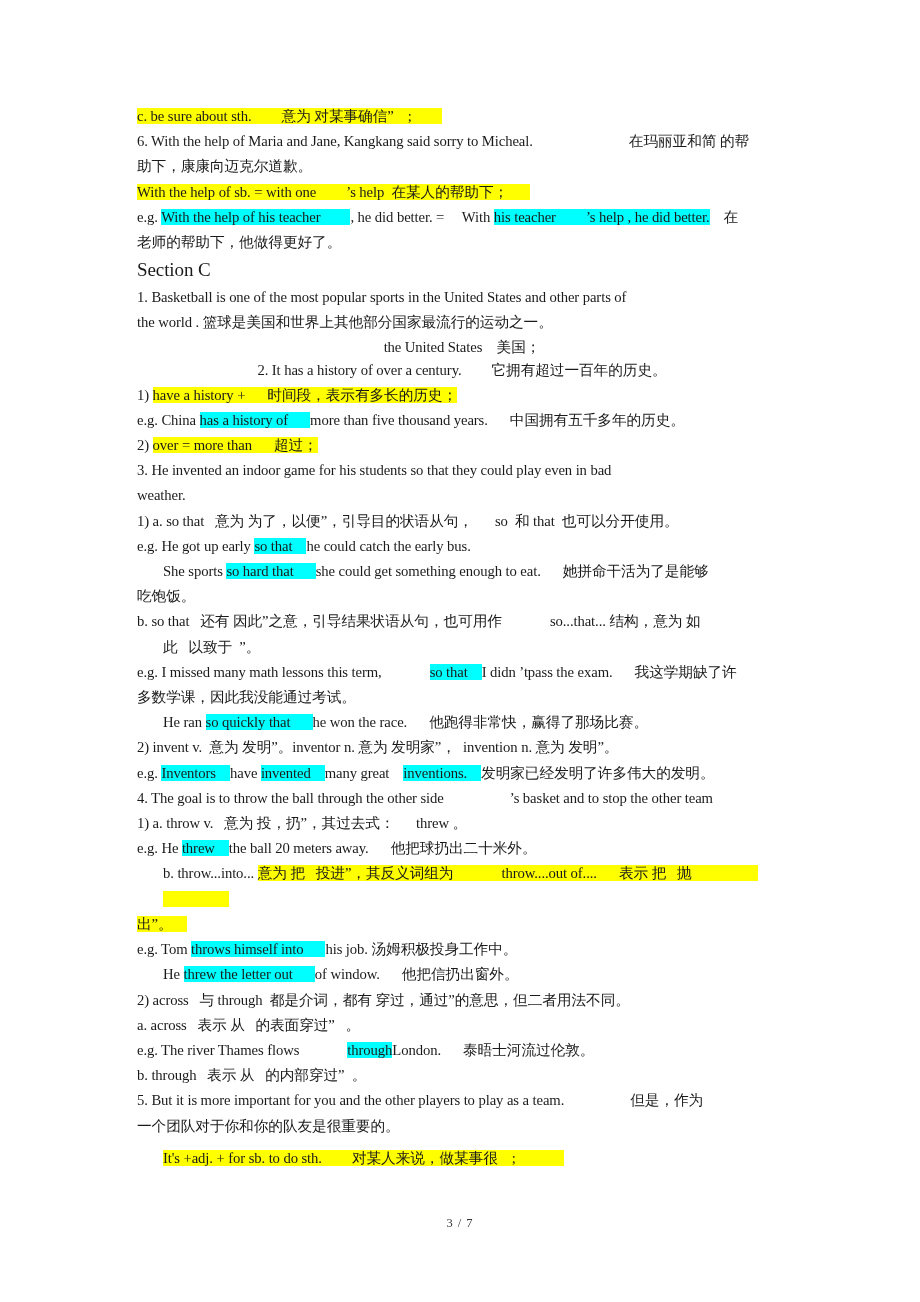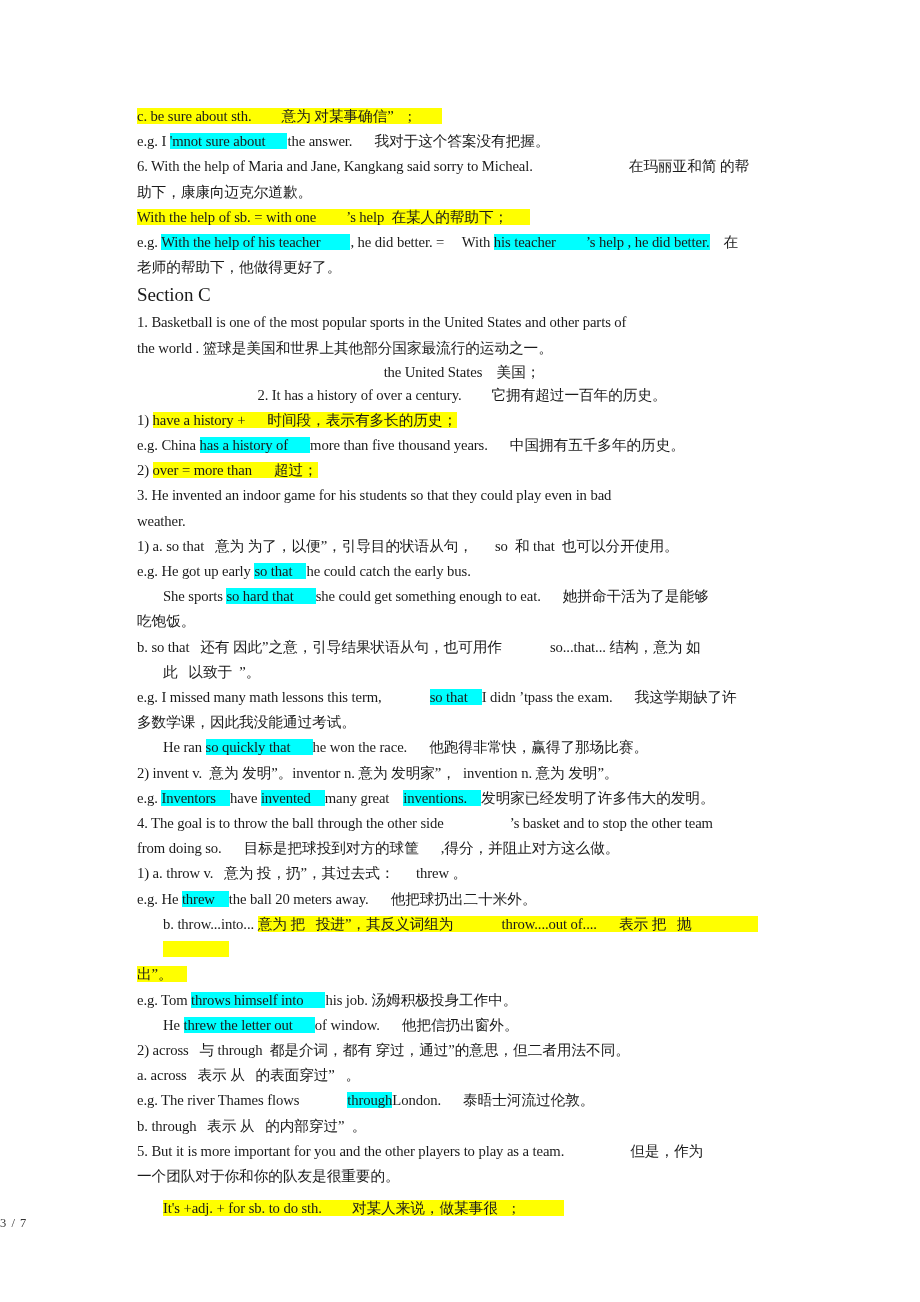--- a/index.html
+++ b/index.html
@@ -50,20 +50,21 @@
   }
   .section-head {
     font-size: 19px;
     line-height: 30px;
   }
   .footer {
     position: absolute;
     left: 0;
     top: 1216px;
     width: 920px;
+    text-align: center;
     font-size: 12.5px;
     color: #333;
     font-family: "Liberation Serif", "DejaVu Serif", serif;
     letter-spacing: 1px;
   }
   .sp2 { display:inline-block; width: 14px; }
   .sp3 { display:inline-block; width: 22px; }
   .sp4 { display:inline-block; width: 30px; }
   .sp6 { display:inline-block; width: 48px; }
   .sp8 { display:inline-block; width: 66px; }
@@ -72,21 +73,20 @@
 </style>
 </head>
 <body>
 
 <div class="page">
 
   <div class="content">
 
     <div class="line"><span class="hl-y"><span>c. be sure about sth.</span><span class="sp4"></span><span>意为 对某事确信”</span><span class="sp2"></span><span>;</span><span class="sp4"></span></span></div>
 
-    <div class="line"><span>e.g. I </span><span class="hl-c"><span>'mnot sure about</span><span class="sp3"></span></span><span>the answer.</span><span class="sp3"></span><span>我对于这个答案没有把握。</span></div>
 
     <div class="line"><span>6. With the help of Maria and Jane, Kangkang said sorry to Micheal.</span><span class="sp12"></span><span>在玛丽亚和简 的帮</span></div>
     <div class="line"><span>助下，康康向迈克尔道歉。</span></div>
 
     <div class="line"><span class="hl-y"><span>With the help of sb. = with one</span><span class="sp4"></span><span>’s help  在某人的帮助下；</span><span class="sp3"></span></span></div>
 
     <div class="line"><span>e.g. </span><span class="hl-c"><span>With the help of his teacher</span><span class="sp4"></span></span><span>, he did better. = </span><span class="sp2"></span><span>With </span><span class="hl-c"><span>his teacher</span><span class="sp4"></span><span>’s help , he did better.</span></span><span class="sp2"></span><span>在</span></div>
     <div class="line"><span>老师的帮助下，他做得更好了。</span></div>
 
     <div class="line section-head"><span>Section C</span></div>
@@ -118,21 +118,20 @@
     <div class="line"><span>e.g. I missed many math lessons this term,</span><span class="sp6"></span><span class="hl-c"><span>so that</span><span class="sp2"></span></span><span>I didn ’tpass the exam.</span><span class="sp3"></span><span>我这学期缺了许</span></div>
     <div class="line"><span>多数学课，因此我没能通过考试。</span></div>
 
     <div class="line indent"><span>He ran </span><span class="hl-c"><span>so quickly that</span><span class="sp3"></span></span><span>he won the race.</span><span class="sp3"></span><span>他跑得非常快，赢得了那场比赛。</span></div>
 
     <div class="line"><span>2) invent v.  意为 发明”。inventor n. 意为 发明家”，  invention n. 意为 发明”。</span></div>
 
     <div class="line"><span>e.g. </span><span class="hl-c"><span>Inventors</span><span class="sp2"></span></span><span>have </span><span class="hl-c"><span>invented</span><span class="sp2"></span></span><span>many great</span><span class="sp2"></span><span class="hl-c"><span>inventions.</span><span class="sp2"></span></span><span>发明家已经发明了许多伟大的发明。</span></div>
 
     <div class="line"><span>4. The goal is to throw the ball through the other side</span><span class="sp8"></span><span>’s basket and to stop the other team</span></div>
-    <div class="line"><span>from doing so.</span><span class="sp3"></span><span>目标是把球投到对方的球筐</span><span class="sp3"></span><span>,得分，并阻止对方这么做。</span></div>
 
     <div class="line"><span>1) a. throw v.   意为 投，扔”，其过去式：      threw 。</span></div>
 
     <div class="line"><span>e.g. He </span><span class="hl-c"><span>threw</span><span class="sp2"></span></span><span>the ball 20 meters away.</span><span class="sp3"></span><span>他把球扔出二十米外。</span></div>
 
     <div class="line indent"><span>b. throw...into... </span><span class="hl-y"><span>意为 把   投进”，其反义词组为</span><span class="sp6"></span><span>throw....out of....</span><span class="sp3"></span><span>表示 把   抛</span><span class="sp8"></span><span class="sp8"></span></span></div>
     <div class="line"><span class="hl-y"><span>出”。</span><span class="sp2"></span></span></div>
 
     <div class="line"><span>e.g. Tom </span><span class="hl-c"><span>throws himself into</span><span class="sp3"></span></span><span>his job. 汤姆积极投身工作中。</span></div>
 

